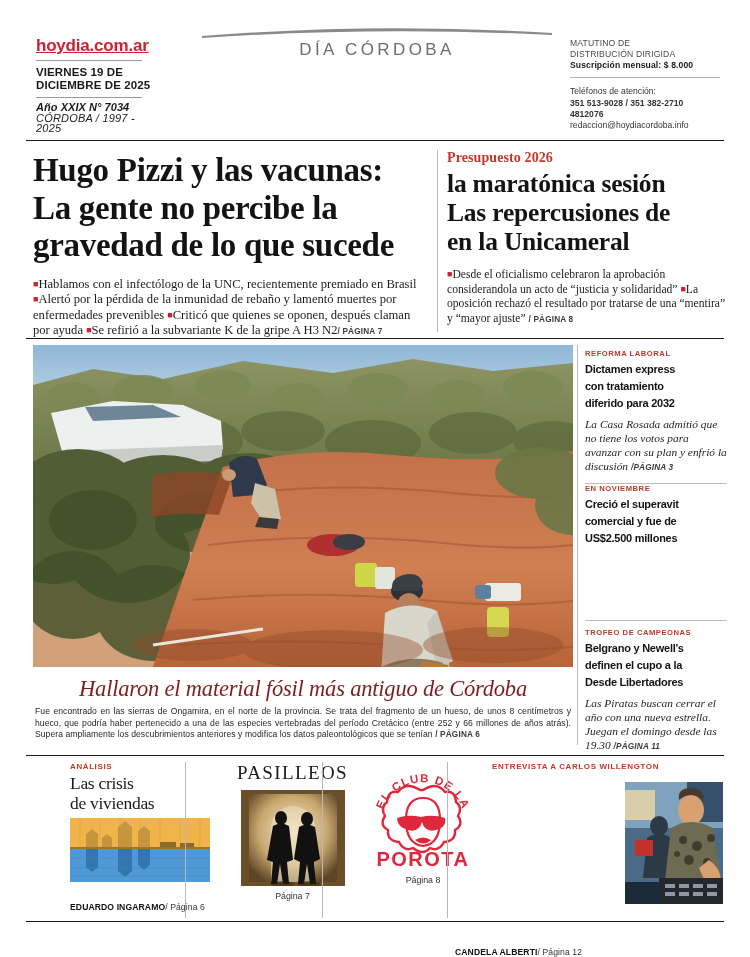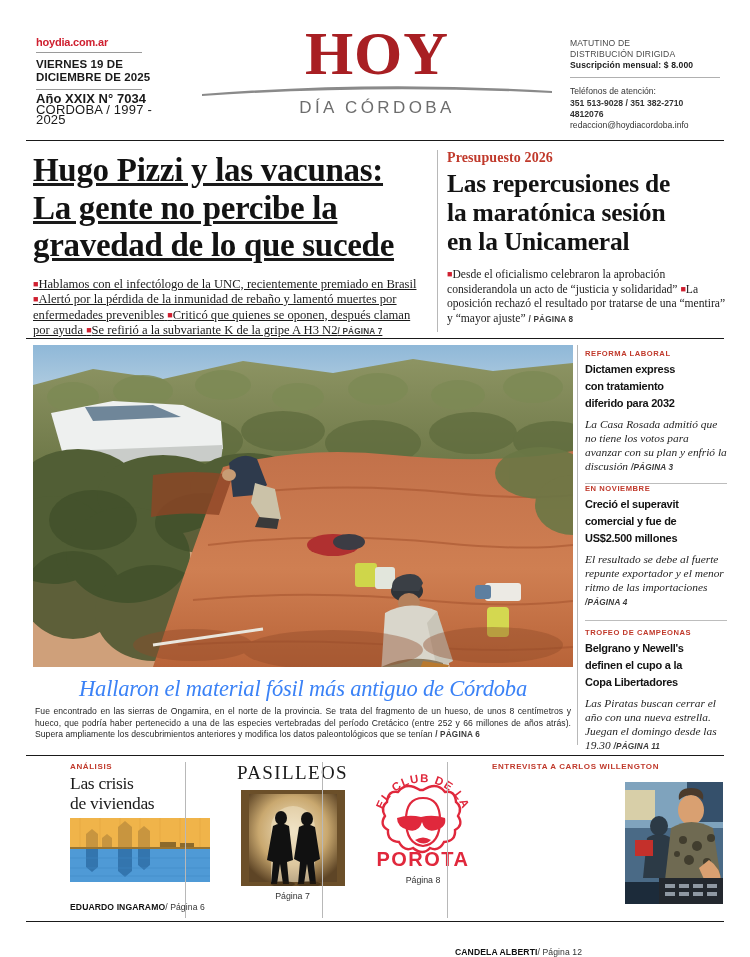--- a/index.html
+++ b/index.html
@@ -8,25 +8,25 @@
     font-family:"Liberation Sans", sans-serif;
     color:#1a1a1a;
     -webkit-font-smoothing:antialiased;
   }
   .page{position:relative;width:750px;height:957px;background:#fff;}
 
   
   .masthead{position:absolute;left:0;top:0;width:750px;height:134px;}
 
   .mh-left{position:absolute;left:36px;top:36px;width:120px;}
-  .site-url{color:#cf2030;font-size:11px;font-weight:bold;letter-spacing:-.2px;}
+  .site-url{color:#cf2030;font-size:17px;font-weight:bold;letter-spacing:-.2px;text-decoration:underline;}
   .rule-thin{border-top:1px solid #9a9a9a;margin:4px 0 5px 0;width:106px;}
   .dateline{font-size:11.5px;font-weight:bold;line-height:13px;letter-spacing:.1px;}
   .rule-thin2{border-top:1px solid #9a9a9a;margin:5px 0 4px 0;width:106px;}
-  .edition{font-size:13px;font-weight:bold;line-height:10.5px;letter-spacing:.05px;}
+  .edition{font-size:11px;font-weight:bold;line-height:10.5px;letter-spacing:.05px;font-style:italic;}
   .edition .sub{font-weight:normal;letter-spacing:.2px;}
 
   .mh-center{position:absolute;left:262px;top:24px;width:230px;text-align:center;}
   .logo-hoy{
     font-family:"Liberation Serif", serif;
     font-weight:bold;font-size:62px;line-height:58px;
     color:#a81f23;letter-spacing:1px;
   }
   .logo-swoosh{position:relative;height:12px;margin-top:2px;}
   .logo-swoosh svg{display:block;position:absolute;left:-60px;top:0;}
@@ -39,21 +39,21 @@
   .mh-right .l1{font-size:8.6px;line-height:10.6px;color:#4a4a4a;letter-spacing:.15px;}
   .mh-right .l2{font-size:8.6px;font-weight:bold;line-height:11px;margin-top:1px;letter-spacing:.1px;}
   .mh-right .rule{border-top:1px solid #b0b0b0;margin:6px 0 8px 0;width:150px;}
   .mh-right .l3{font-size:8.6px;line-height:11.4px;color:#333;}
   .mh-right .l3 b{font-weight:bold;}
 
   
   .hr-main{position:absolute;left:26px;width:698px;border-top:1px solid #1a1a1a;}
 
   
-  .lead-left{position:absolute;left:33px;top:152px;width:395px;text-decoration:underline;}
+  .lead-left{position:absolute;left:33px;top:152px;width:395px;}
   .lead-head{
     font-family:"Liberation Serif", serif;
     font-size:33px;line-height:37.5px;font-weight:bold;
     letter-spacing:-.3px;color:#131313;
   }
   .lead-bullets{
     font-family:"Liberation Serif", serif;
     font-size:12.6px;line-height:15.6px;margin-top:12px;color:#1c1c1c;
   }
   .bsq{color:#cf2030;font-size:9px;vertical-align:1px;letter-spacing:0;}
@@ -77,21 +77,21 @@
     font-size:11.6px;line-height:14.2px;margin-top:11px;color:#1c1c1c;
   }
 
   
   .photo-wrap{position:absolute;left:33px;top:345px;width:540px;height:322px;overflow:hidden;background:#cfa07a;}
   .photo-wrap svg{display:block;}
 
   .photo-caption{
     position:absolute;left:33px;top:676px;width:540px;text-align:center;
     font-family:"Liberation Serif", serif;font-style:italic;
-    font-size:22.5px;line-height:26px;color:#3b82f6;letter-spacing:-.2px;
+    font-size:22.5px;line-height:26px;color:#7f1d1d;letter-spacing:-.2px;
   }
   .photo-body{
     position:absolute;left:35px;top:706px;width:536px;
     font-size:8.6px;line-height:11.6px;color:#262626;text-align:justify;
     letter-spacing:.05px;
   }
 
   
   .side{position:absolute;left:585px;width:142px;}
   .side-kicker{
@@ -156,21 +156,20 @@
         <div>DICIEMBRE DE 2025</div>
       </div>
       <div class="rule-thin2"></div>
       <div class="edition">
         <div>Año XXIX N° 7034</div>
         <div class="sub">CÓRDOBA / 1997 - 2025</div>
       </div>
     </div>
 
     <div class="mh-center">
-      <div class="logo-hoy">HOY</div>
       <div class="logo-swoosh">
         <svg width="350" height="12" viewBox="0 0 350 12">
           <path d="M0 10 Q175 -4 350 7 L350 9 Q175 0 0 12 Z" fill="#8a8a8a"></path>
         </svg>
       </div>
       <div class="logo-sub">DÍA CÓRDOBA</div>
     </div>
 
     <div class="mh-right">
       <div class="l1">MATUTINO DE</div>
@@ -193,22 +192,22 @@
       <div>gravedad de lo que sucede</div>
     </div>
     <div class="lead-bullets"><span class="bsq">■</span><span>Hablamos con el infectólogo de la UNC, recientemente premiado en Brasil</span> <span class="bsq">■</span><span>Alertó por la pérdida de la inmunidad de rebaño y lamentó muertes por enfermedades prevenibles</span> <span class="bsq">■</span><span>Criticó que quienes se oponen, después claman por ayuda</span> <span class="bsq">■</span><span>Se refirió a la subvariante K de la gripe A H3 N2</span><span class="pgref">/ PÁGINA 7</span></div>
   </div>
 
   <div class="vdiv" style="left:437px;top:150px;height:182px;"></div>
 
   <div class="lead-right">
     <div class="kicker-red">Presupuesto 2026</div>
     <div class="lead-head2">
+      <div>la maratónica sesión</div>
       <div>Las repercusiones de</div>
-      <div>la maratónica sesión</div>
       <div>en la Unicameral</div>
     </div>
     <div class="lead-bullets2"><span class="bsq">■</span><span>Desde el oficialismo celebraron la aprobación considerandola un acto de “justicia y solidaridad”</span> <span class="bsq">■</span><span>La oposición rechazó el resultado por tratarse de una “mentira” y “mayor ajuste”</span> <span class="pgref">/ PÁGINA 8</span></div>
   </div>
 
   <div class="hr-main" style="top:338px"></div>
 
   <div class="photo-wrap">
     <svg width="540" height="322" viewBox="0 0 540 322" preserveAspectRatio="none">
       <defs>
@@ -343,30 +342,29 @@
   </div>
   <div class="side-rule" style="top:483px;"></div>
 
   <div class="side" style="top:484px;">
     <div class="side-kicker">EN NOVIEMBRE</div>
     <div class="side-head">
       <div>Creció el superavit</div>
       <div>comercial y fue de</div>
       <div>US$2.500 millones</div>
     </div>
-    <div class="side-body"><span>El resultado se debe al fuerte repunte exportador y el menor ritmo de las importaciones</span> <span class="pgref">/PÁGINA 4</span></div>
   </div>
   <div class="side-rule" style="top:620px;"></div>
 
   <div class="side" style="top:628px;">
     <div class="side-kicker">TROFEO DE CAMPEONAS</div>
     <div class="side-head">
       <div>Belgrano y Newell's</div>
       <div>definen el cupo a la</div>
-      <div>Copa Libertadores</div>
+      <div>Desde Libertadores</div>
     </div>
     <div class="side-body"><span>Las Piratas buscan cerrar el año con una nueva estrella. Juegan el domingo desde las 19.30</span> <span class="pgref">/PÁGINA 11</span></div>
   </div>
 
   <div class="strip-top"></div>
 
   <div class="cell c1">
     <div class="cell-kicker">ANÁLISIS</div>
     <div class="h">
       <span>Las crisis</span><br>

